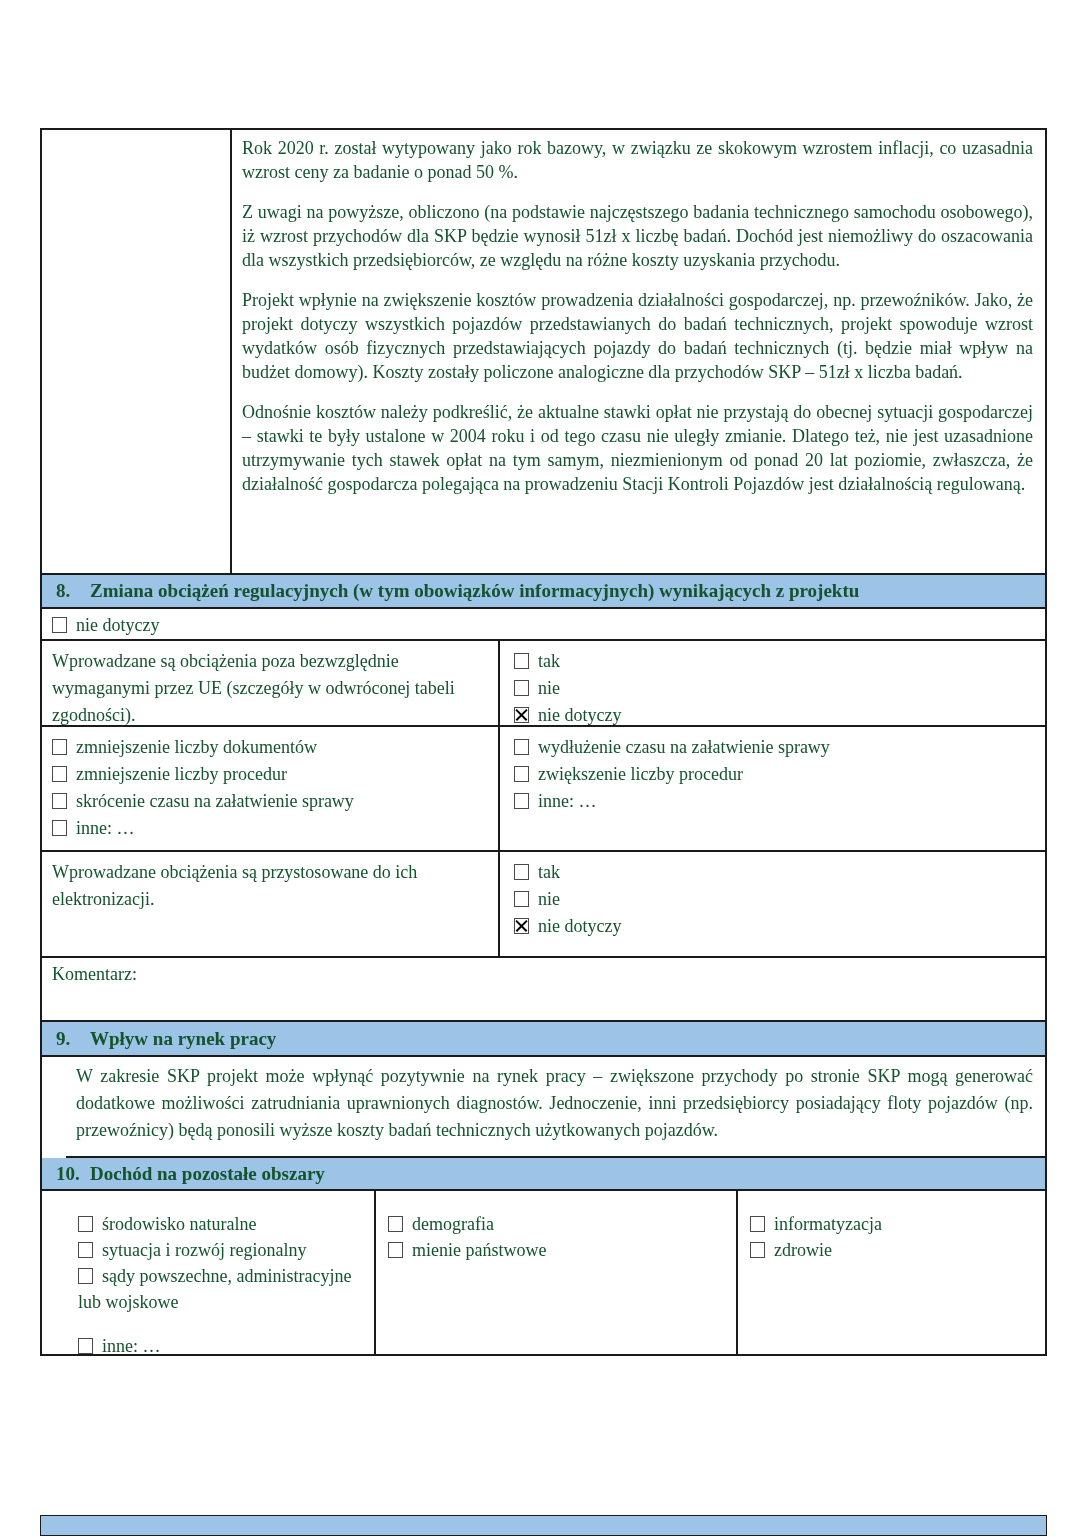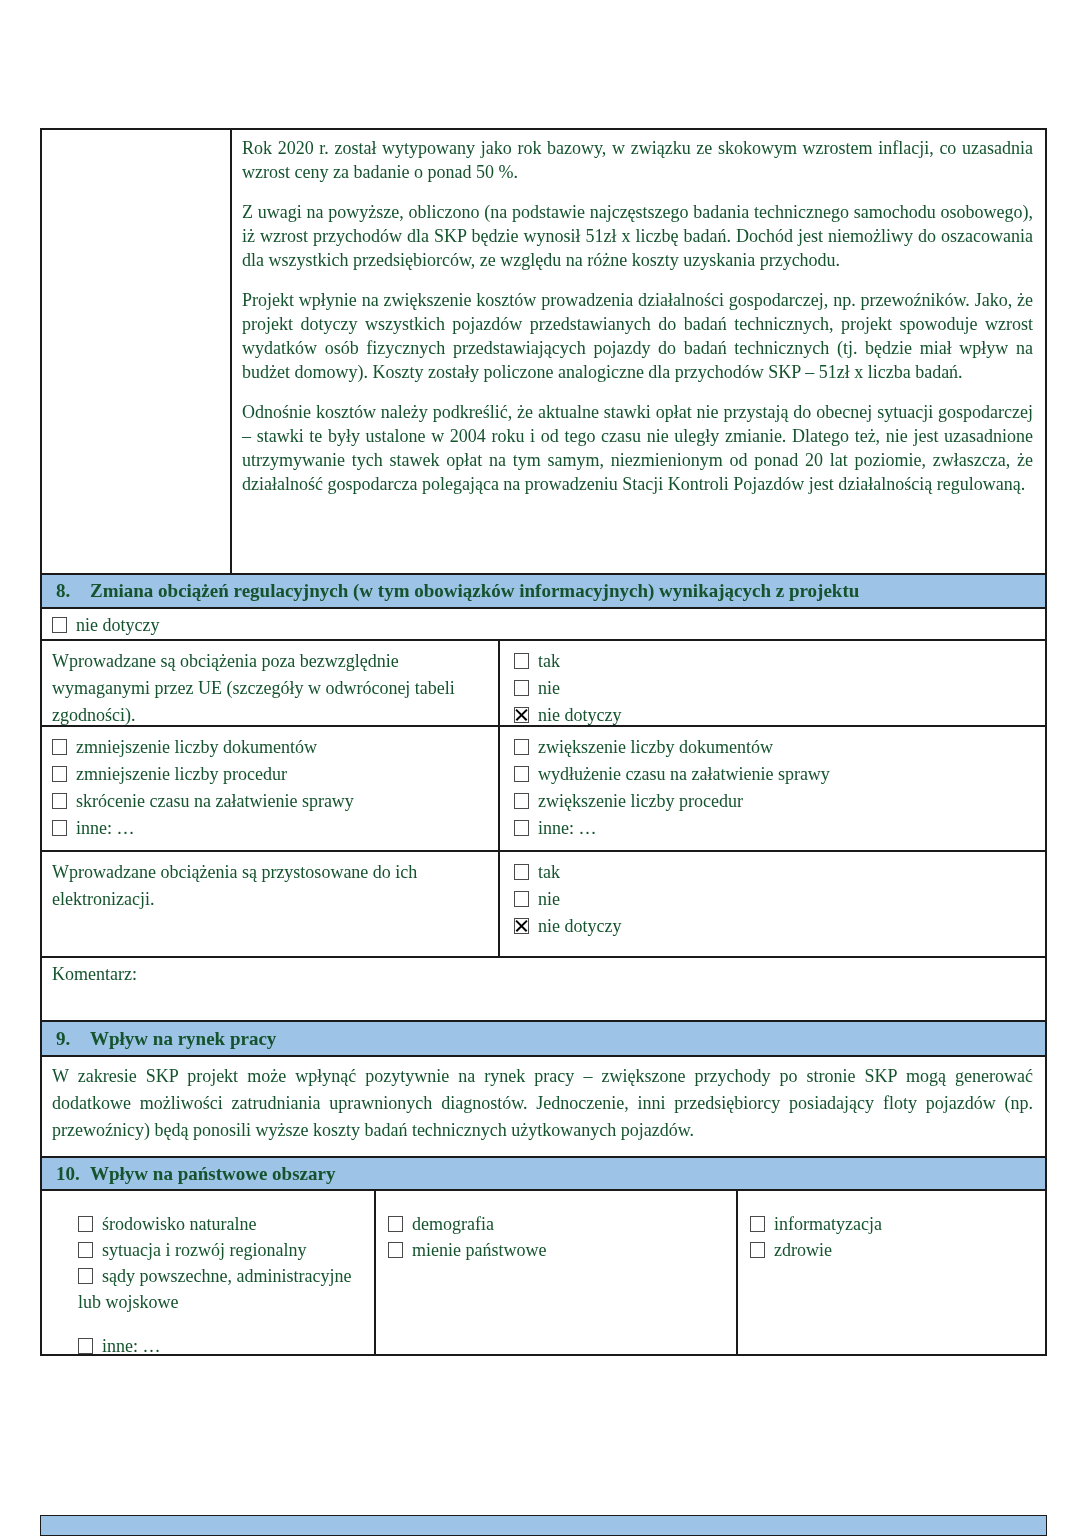--- a/index.html
+++ b/index.html
@@ -15,21 +15,21 @@
   .row.last{border-bottom:none;}
   
   .r-impact{height:445px;display:flex;}
   .r-h8{height:34px;}
   .r-nd{height:32px;}
   .r-ue{height:86px;}
   .r-ch{height:125px;}
   .r-el{height:106px;}
   .r-kom{height:64px;}
   .r-h9{height:35px;}
-  .r-b9{height:101px;}
+  .r-b9{height:101px;margin-left:24px;}
   .r-h10{height:33px;}
   .r-3col{height:163px;display:flex;margin-left:24px;}
   
   .sec-header{
     background:#9dc3e6;display:flex;align-items:center;
     font-weight:bold;font-size:19px;padding-left:14px;box-sizing:border-box;height:100%;
   }
   .sec-header .h-num{min-width:34px;display:inline-block;}
   
   .impact-left{width:190px;border-right:2px solid #1a1a1a;box-sizing:border-box;flex:none;}
@@ -124,23 +124,20 @@
           </div>
           <div class="item">
             <span class="cb"></span><span>skrócenie czasu na załatwienie sprawy</span>
           </div>
           <div class="item">
             <span class="cb"></span><span>inne: …</span>
           </div>
         </div>
         <div class="col-r">
           <div class="item">
-            <span class="cb"></span><span>zwiększenie liczby dokumentów</span>
-          </div>
-          <div class="item">
             <span class="cb"></span><span>wydłużenie czasu na załatwienie sprawy</span>
           </div>
           <div class="item">
             <span class="cb"></span><span>zwiększenie liczby procedur</span>
           </div>
           <div class="item">
             <span class="cb"></span><span>inne: …</span>
           </div>
         </div>
       </div>
@@ -174,21 +171,21 @@
       </div>
     </div>
 
     <div class="row r-b9">
       <div class="justify-body">W zakresie SKP projekt może wpłynąć pozytywnie na rynek pracy – zwiększone przychody po stronie SKP mogą generować dodatkowe możliwości zatrudniania uprawnionych diagnostów. Jednoczenie, inni przedsiębiorcy posiadający floty pojazdów (np. przewoźnicy) będą ponosili wyższe koszty badań technicznych użytkowanych pojazdów.</div>
     </div>
 
     <div class="row r-h10">
       <div class="sec-header">
         <span class="h-num">10.</span>
-        <span>Wpływ na państwowe obszary</span>
+        <span>Dochód na pozostałe obszary</span>
       </div>
     </div>
 
     <div class="row r-3col last">
       <div class="c10 c10-1">
         <div class="item">
           <span class="cb"></span><span>środowisko naturalne</span>
         </div>
         <div class="item">
           <span class="cb"></span><span>sytuacja i rozwój regionalny</span>

